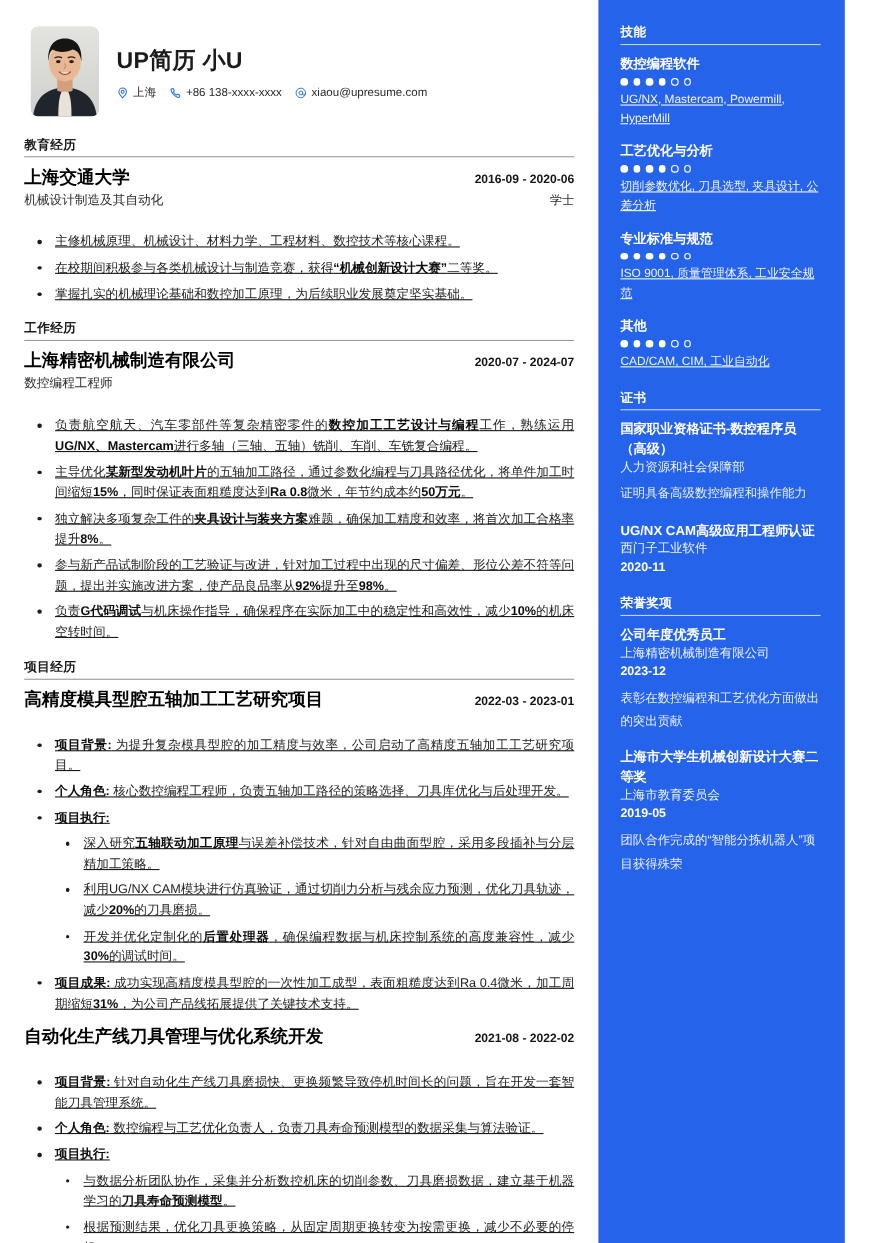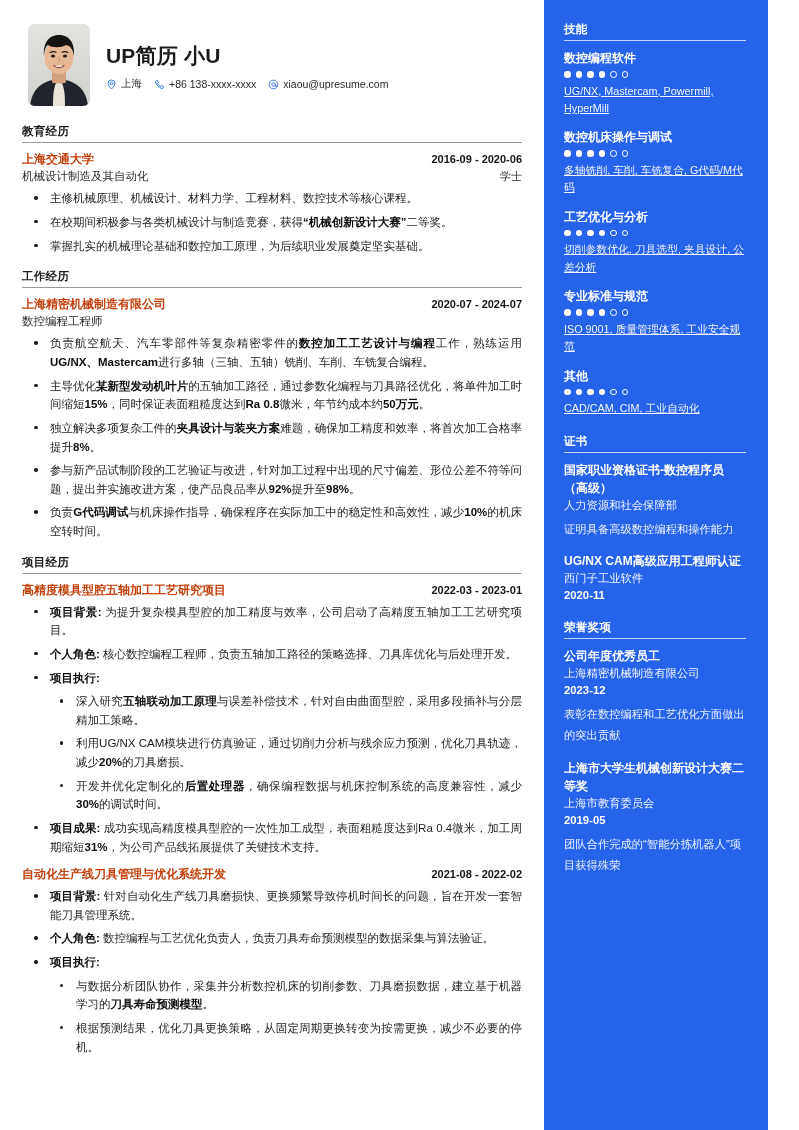--- a/index.html
+++ b/index.html
@@ -82,23 +82,23 @@
   }
   .entry { margin-bottom: 9px; }
   .entry:last-child { margin-bottom: 0; }
   .entry-row {
     display: flex;
     justify-content: space-between;
     align-items: baseline;
     gap: 10px;
   }
   .entry-title {
-    font-size: 12px;
-    font-weight: 700;
-    color: #c2410c;
+    font-size: 16px;
+    font-weight: 700;
+    color: #000000;
     line-height: 1.5;
   }
   .entry-date {
     font-size: 11px;
     font-weight: 700;
     color: #141414;
     white-space: nowrap;
     line-height: 1.5;
   }
   .entry-sub {
@@ -107,22 +107,23 @@
     line-height: 1.5;
   }
   .entry-sub-right {
     font-size: 11px;
     color: #2b2b2b;
     white-space: nowrap;
     line-height: 1.5;
   }
   ul.bullets {
     list-style: none;
-    margin: 4px 0 0 0;
+    margin: 20px 0 0 0;
     padding: 0;
+    text-decoration: underline;
   }
   ul.bullets > li {
     position: relative;
     padding-left: 28px;
     font-size: 11.5px;
     line-height: 1.62;
     color: #1d1d1d;
     margin-bottom: 5px;
     text-align: justify;
   }
@@ -391,32 +392,20 @@
           <span class="dot on"></span>
           <span class="dot on"></span>
           <span class="dot on"></span>
           <span class="dot on"></span>
           <span class="dot off"></span>
           <span class="dot off"></span>
         </div>
         <div class="skill-detail">UG/NX, Mastercam, Powermill, HyperMill</div>
       </div>
 
-      <div class="skill">
-        <div class="skill-name">数控机床操作与调试</div>
-        <div class="dots">
-          <span class="dot on"></span>
-          <span class="dot on"></span>
-          <span class="dot on"></span>
-          <span class="dot on"></span>
-          <span class="dot off"></span>
-          <span class="dot off"></span>
-        </div>
-        <div class="skill-detail">多轴铣削, 车削, 车铣复合, G代码/M代码</div>
-      </div>
 
       <div class="skill">
         <div class="skill-name">工艺优化与分析</div>
         <div class="dots">
           <span class="dot on"></span>
           <span class="dot on"></span>
           <span class="dot on"></span>
           <span class="dot on"></span>
           <span class="dot off"></span>
           <span class="dot off"></span>

